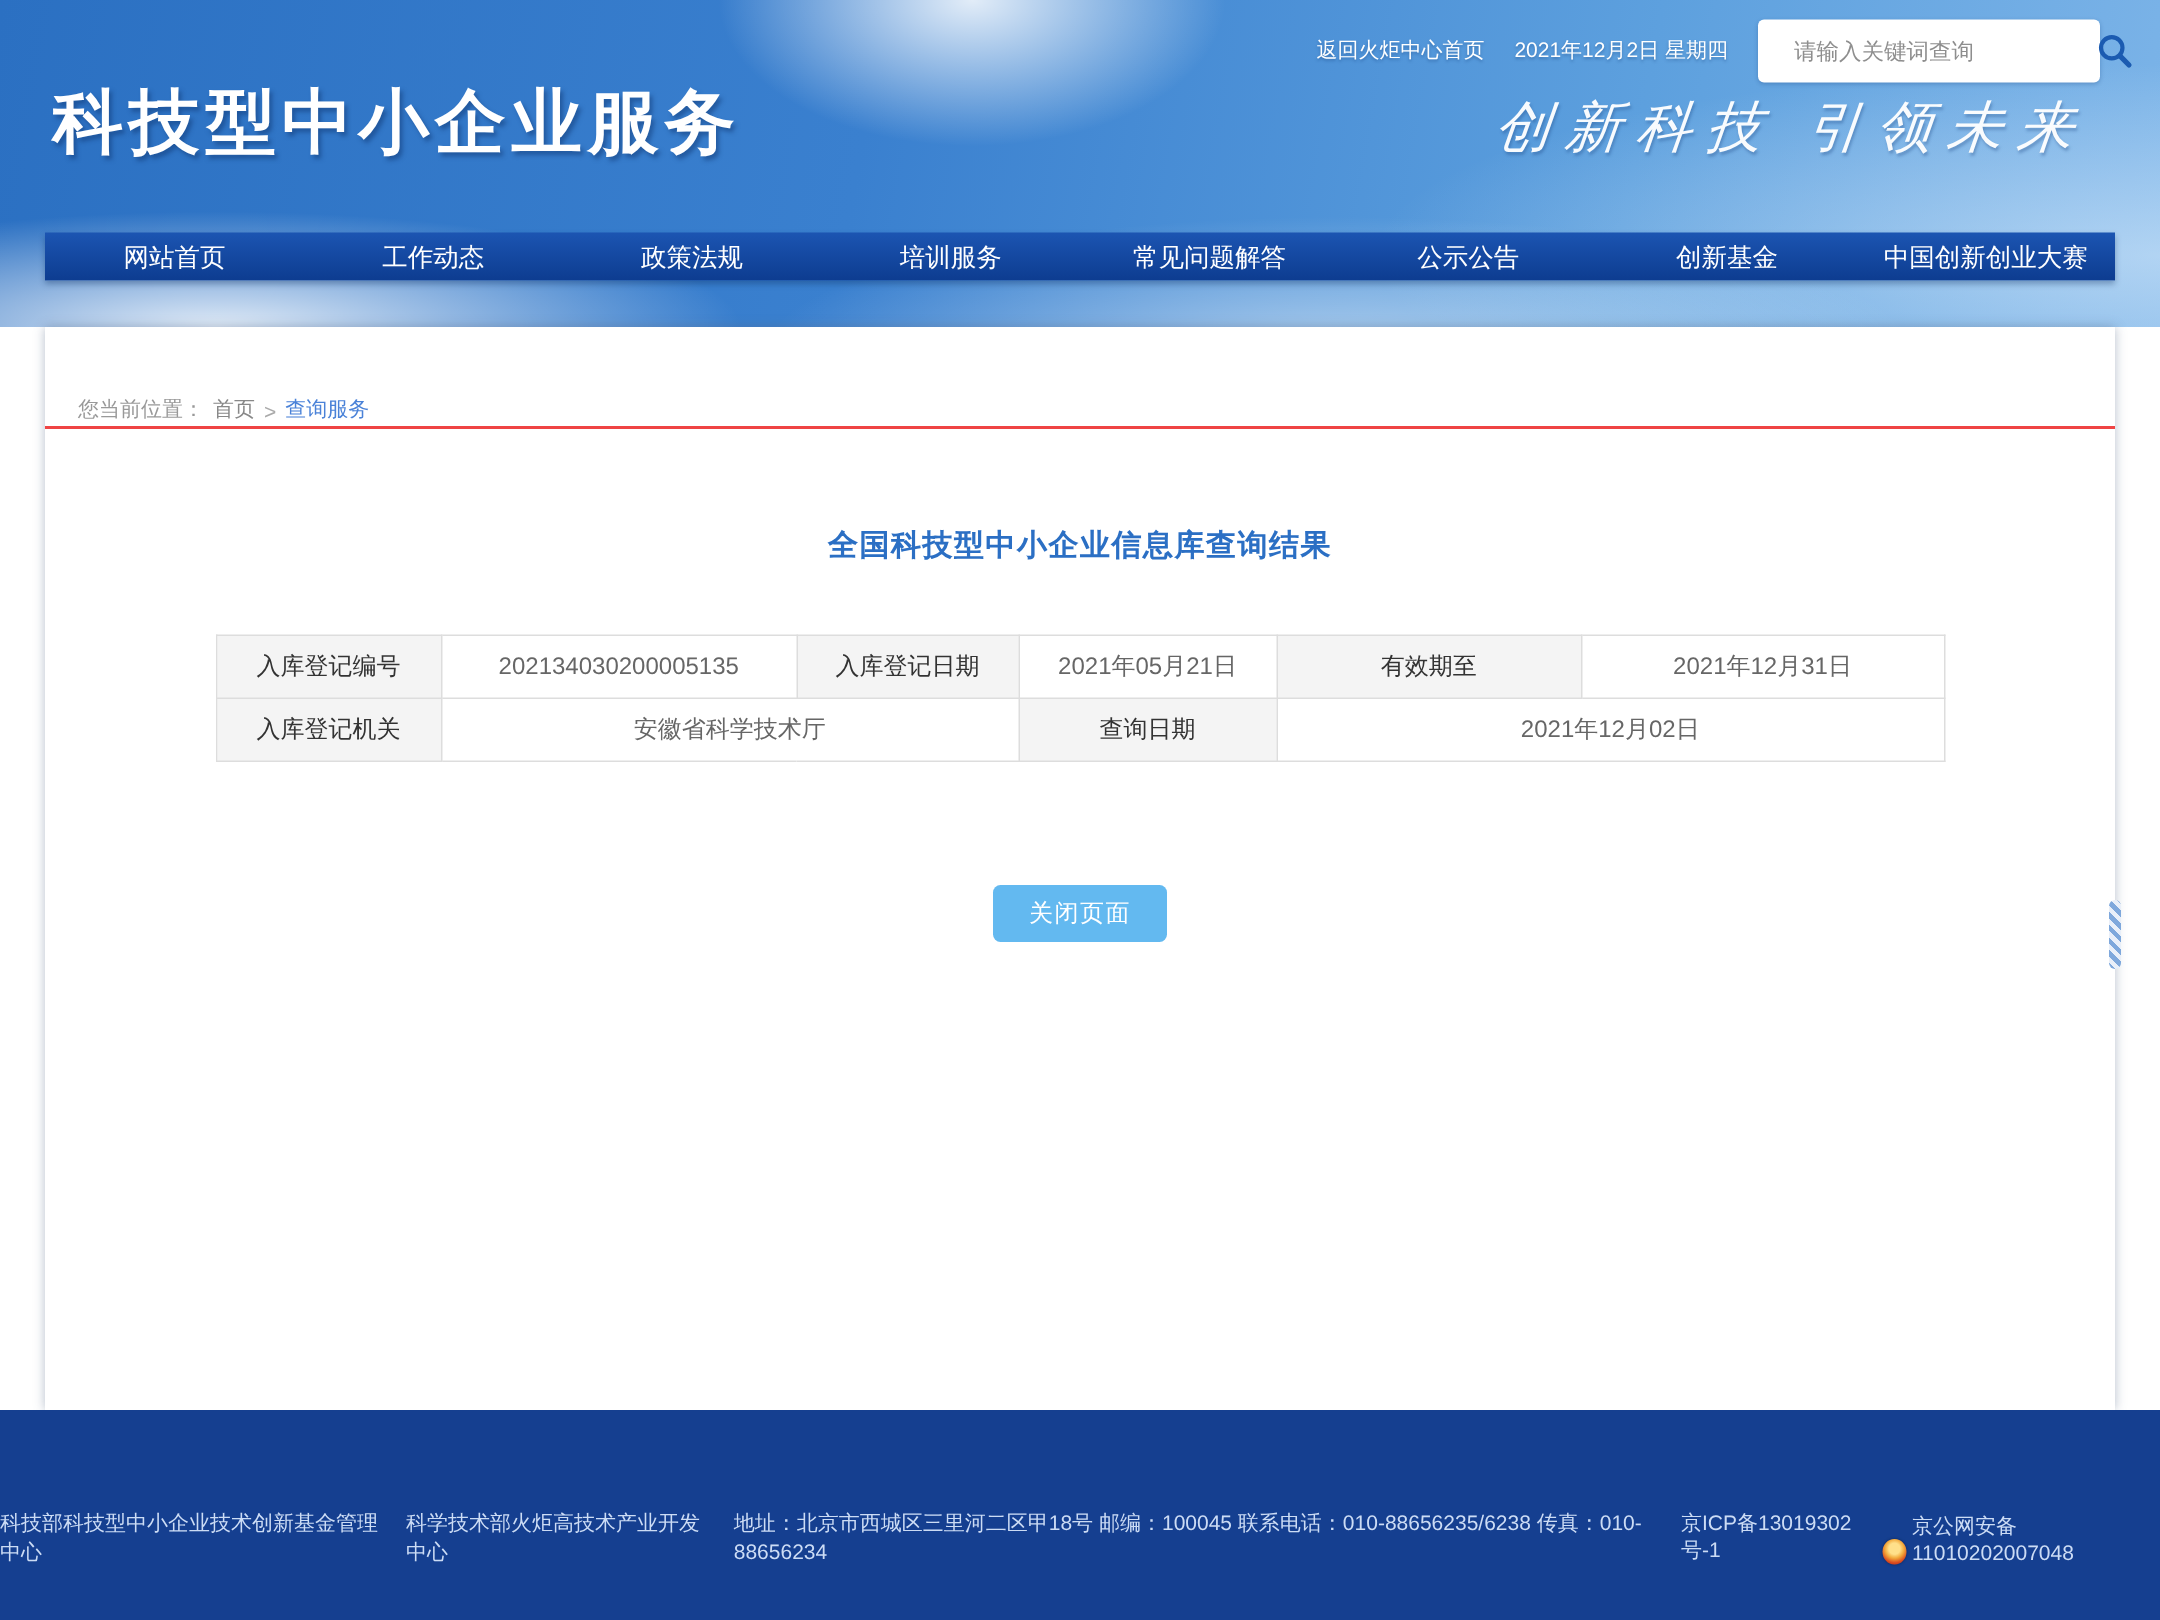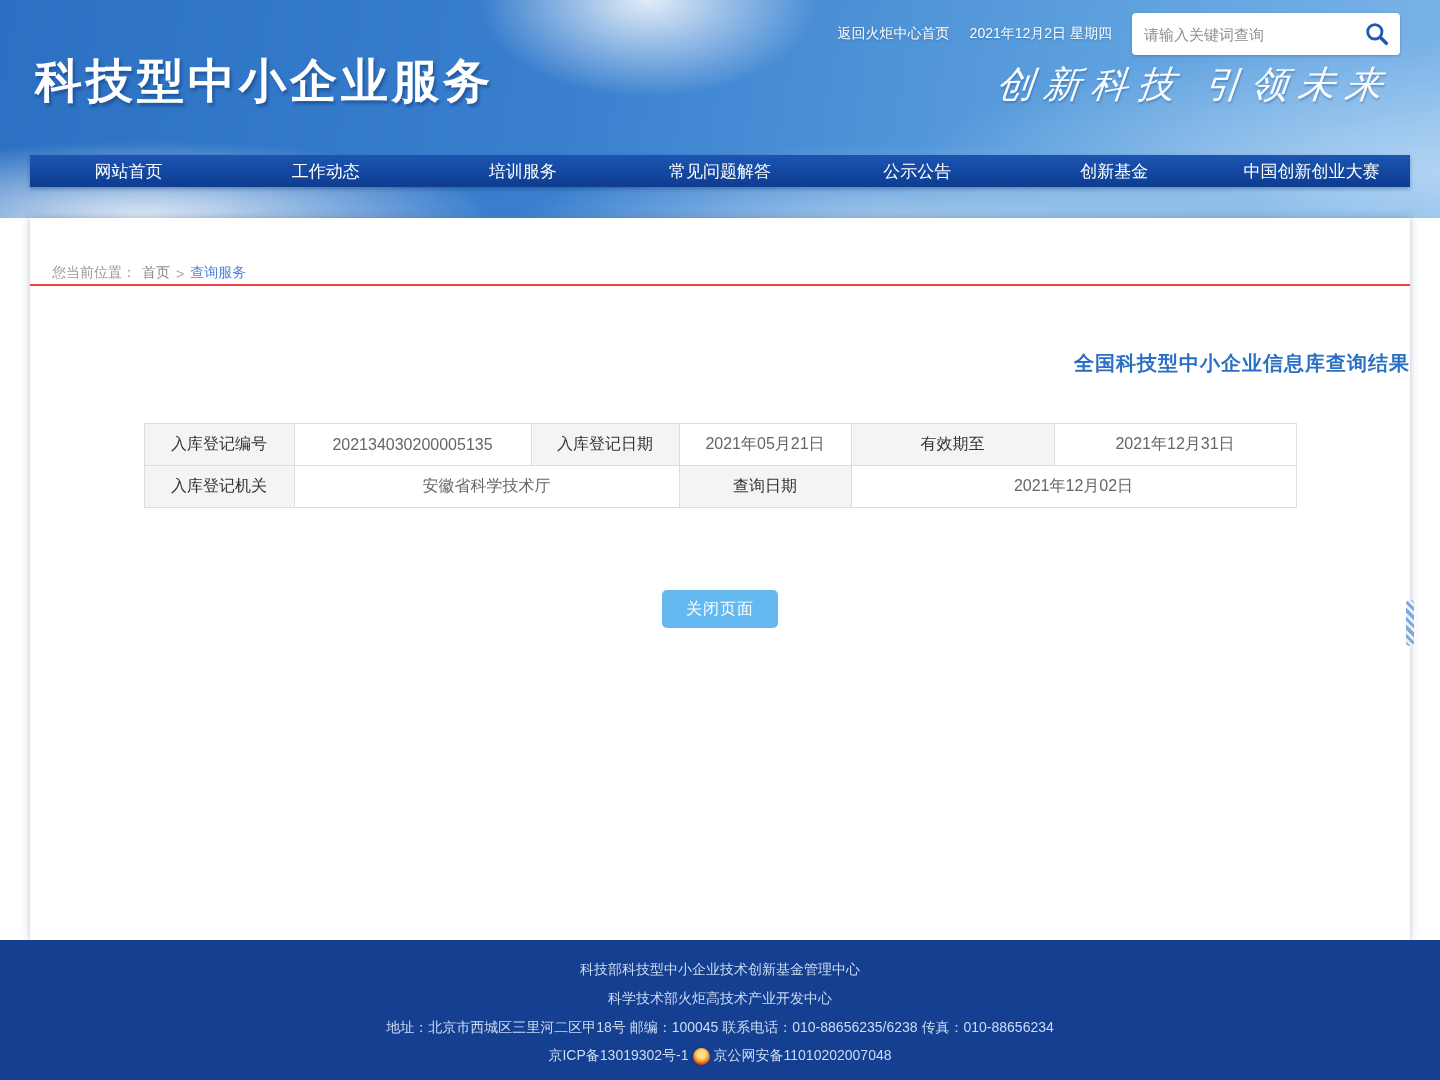--- a/index.html
+++ b/index.html
@@ -19,22 +19,22 @@
       radial-gradient(ellipse 700px 170px at 100% 78%, rgba(222,238,252,.55), rgba(255,255,255,0) 75%),
       linear-gradient(100deg, #2b70c2 0%, #3a80cf 40%, #5da0de 75%, #7cb4e8 100%);
   }
   .header-top {
     position:absolute; top:13px; right:40px; height:42px;
     display:flex; align-items:center; gap:20px;
   }
   .top-link { color:#ffffff; font-size:14px; text-decoration:none; cursor:pointer; text-shadow:0 1px 2px rgba(20,60,120,.4); }
   .top-date { color:#ffffff; font-size:14px; text-shadow:0 1px 2px rgba(20,60,120,.4); }
   .search-box {
-    width:268px; height:42px; background:#ffffff; border-radius:4px;
-    display:flex; align-items:center; padding:0 8px 0 12px;
+    width:228px; height:42px; background:#ffffff; border-radius:4px;
+    display:flex; align-items:center; padding:0 8px 0 24px;
     box-shadow:0 1px 3px rgba(20,60,120,.3);
   }
   .search-box input {
     flex:1; border:none; outline:none; font-size:15px; color:#333;
     font-family:"Liberation Sans", sans-serif; background:transparent;
   }
   .search-box input::placeholder { color:#8e8e8e; }
   .search-btn { background:none; border:none; cursor:pointer; display:flex; align-items:center; padding:2px; }
 
   .logo {
@@ -70,21 +70,21 @@
   .breadcrumb {
     height:68px; display:flex; align-items:flex-end; gap:6px;
     padding:0 22px 2px; border-bottom:2px solid #ef4444;
     font-size:14px; color:#999;
   }
   .breadcrumb .crumb-home { color:#888; text-decoration:none; cursor:pointer; }
   .breadcrumb .crumb-sep { color:#aaa; }
   .breadcrumb .crumb-current { color:#4a82d8; text-decoration:none; cursor:pointer; }
 
   .result-title {
-    margin-top:64px; text-align:right;
+    margin-top:64px; text-align:center;
     font-size:20px; font-weight:bold; color:#2b6fc4; letter-spacing:1px;
   }
 
   table.result-table {
     width:1152px; margin:46px auto 0; border-collapse:collapse; table-layout:fixed;
   }
   .result-table td {
     border:1px solid #dddddd; height:42px; text-align:center;
     font-size:16px; overflow:hidden; white-space:nowrap;
   }
@@ -103,22 +103,22 @@
     position:absolute; left:1376px; top:382px; width:8px; height:46px;
     border-radius:4px;
     background:repeating-linear-gradient(45deg, #7fa8dc 0 3px, #e9eff9 3px 6px);
     cursor:grab;
   }
 
   
   .footer {
     position:absolute; top:940px; left:0; width:1440px; height:140px;
     background:#153f90; color:#ccdcf5; font-size:14px;
-    display:flex; flex-direction:column; align-items:center;
-    padding-top:20px; gap:10px;
+    display:flex; align-items:center;
+    padding-top:30px; gap:10px;
   }
   .footer-line { line-height:19px; }
   .footer-links { display:flex; align-items:flex-end; gap:4px; }
   .footer-link { color:#ccdcf5; text-decoration:none; cursor:pointer; }
   .badge-icon {
     display:inline-block; width:17px; height:17px; border-radius:50%;
     background:radial-gradient(circle at 50% 38%, #ffe08a 0 28%, #f2a93b 48%, #d9471e 72%, #a82c16 100%);
     box-shadow:0 0 2px rgba(0,0,0,.4);
   }
 </style>
@@ -143,20 +143,21 @@
         </button>
       </div>
     </div>
     <div class="logo">科技型中小企业服务</div>
     <div class="slogan">创新科技 引领未来</div>
   </div>
 
   <div class="navbar">
     <div class="nav-item">网站首页</div>
     <div class="nav-item">工作动态</div>
+    <div class="nav-item">政策法规</div>
     <div class="nav-item">培训服务</div>
     <div class="nav-item">常见问题解答</div>
     <div class="nav-item">公示公告</div>
     <div class="nav-item">创新基金</div>
     <div class="nav-item">中国创新创业大赛</div>
   </div>
 
   <div class="panel">
 
     <div class="breadcrumb">

